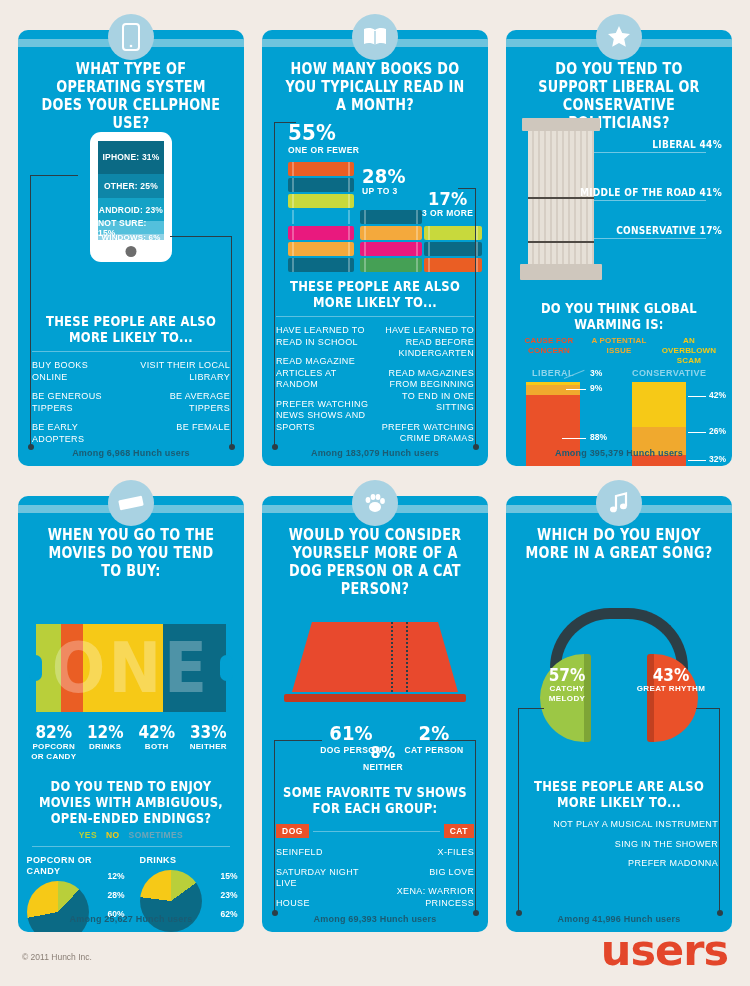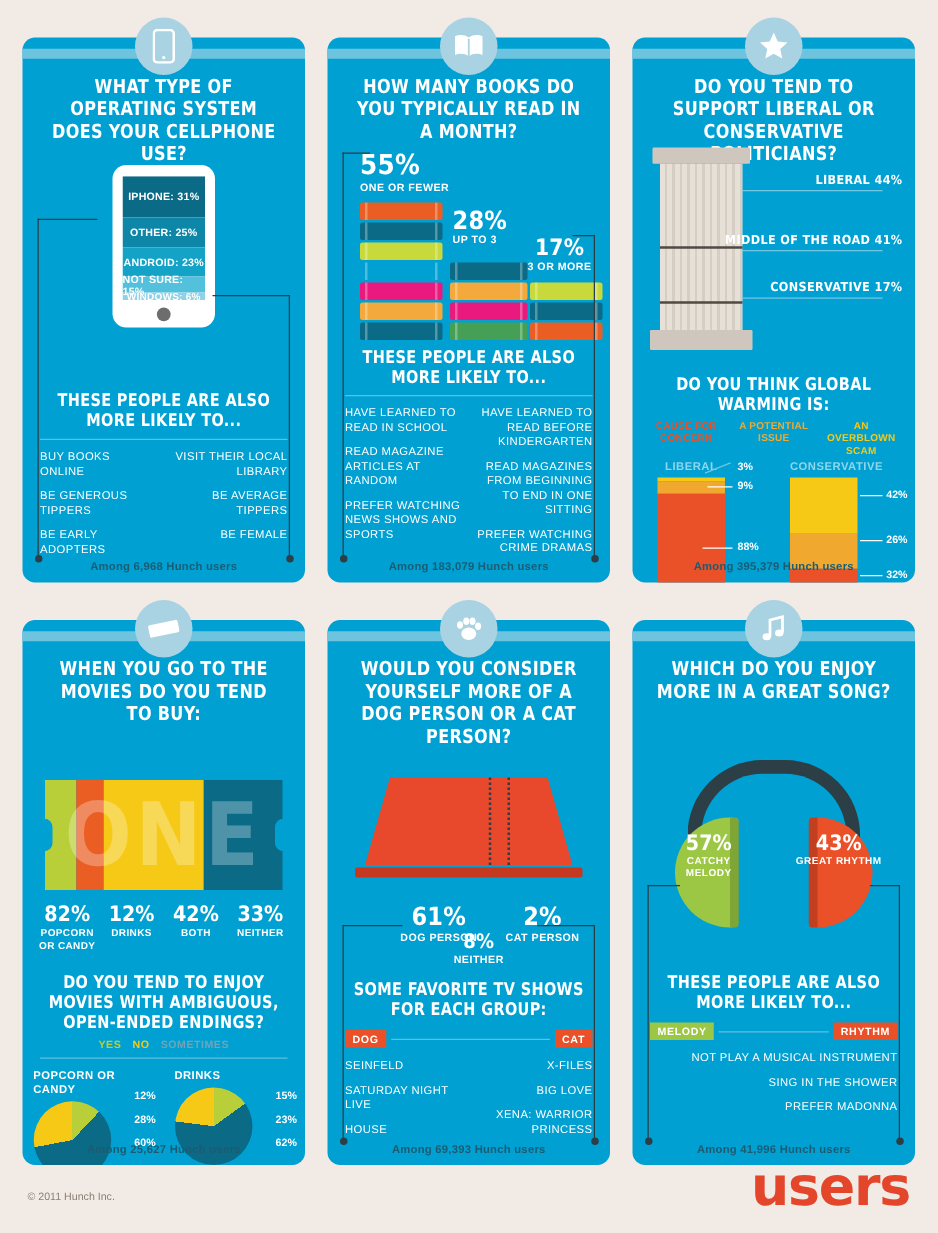--- a/index.html
+++ b/index.html
@@ -530,25 +530,20 @@
 
         <div class="rail" style="left:12px;top:182px;width:26px;border-top-width:1px;"></div>
         <div class="rail" style="left:12px;top:182px;height:205px;border-left-width:1px;"></div>
         <div class="dot" style="left:9.5px;top:384px;"></div>
         <div class="rail" style="left:190px;top:182px;width:24px;border-top-width:1px;"></div>
         <div class="rail" style="left:213px;top:182px;height:205px;border-left-width:1px;"></div>
         <div class="dot" style="left:210.5px;top:384px;"></div>
 
         <div style="position:absolute;left:0;right:0;top:252px;">
           <h3 class="sub">THESE PEOPLE ARE ALSO MORE LIKELY TO...</h3>
-          <div class="tvrow" style="margin-top:8px;">
-            <span class="chip" style="background:#9cc745;">MELODY</span>
-            <span class="chipline"></span>
-            <span class="chip" style="background:#ea5129;">RHYTHM</span>
-          </div>
           <div class="likelycols" style="margin-top:9px;">
             <div class="col right">
               <div class="lk">NOT PLAY A MUSICAL INSTRUMENT</div>
               <div class="lk">SING IN THE SHOWER</div>
               <div class="lk">PREFER MADONNA</div>
             </div>
           </div>
         </div>
       </div>
       <div class="among">Among 41,996 Hunch users</div>

